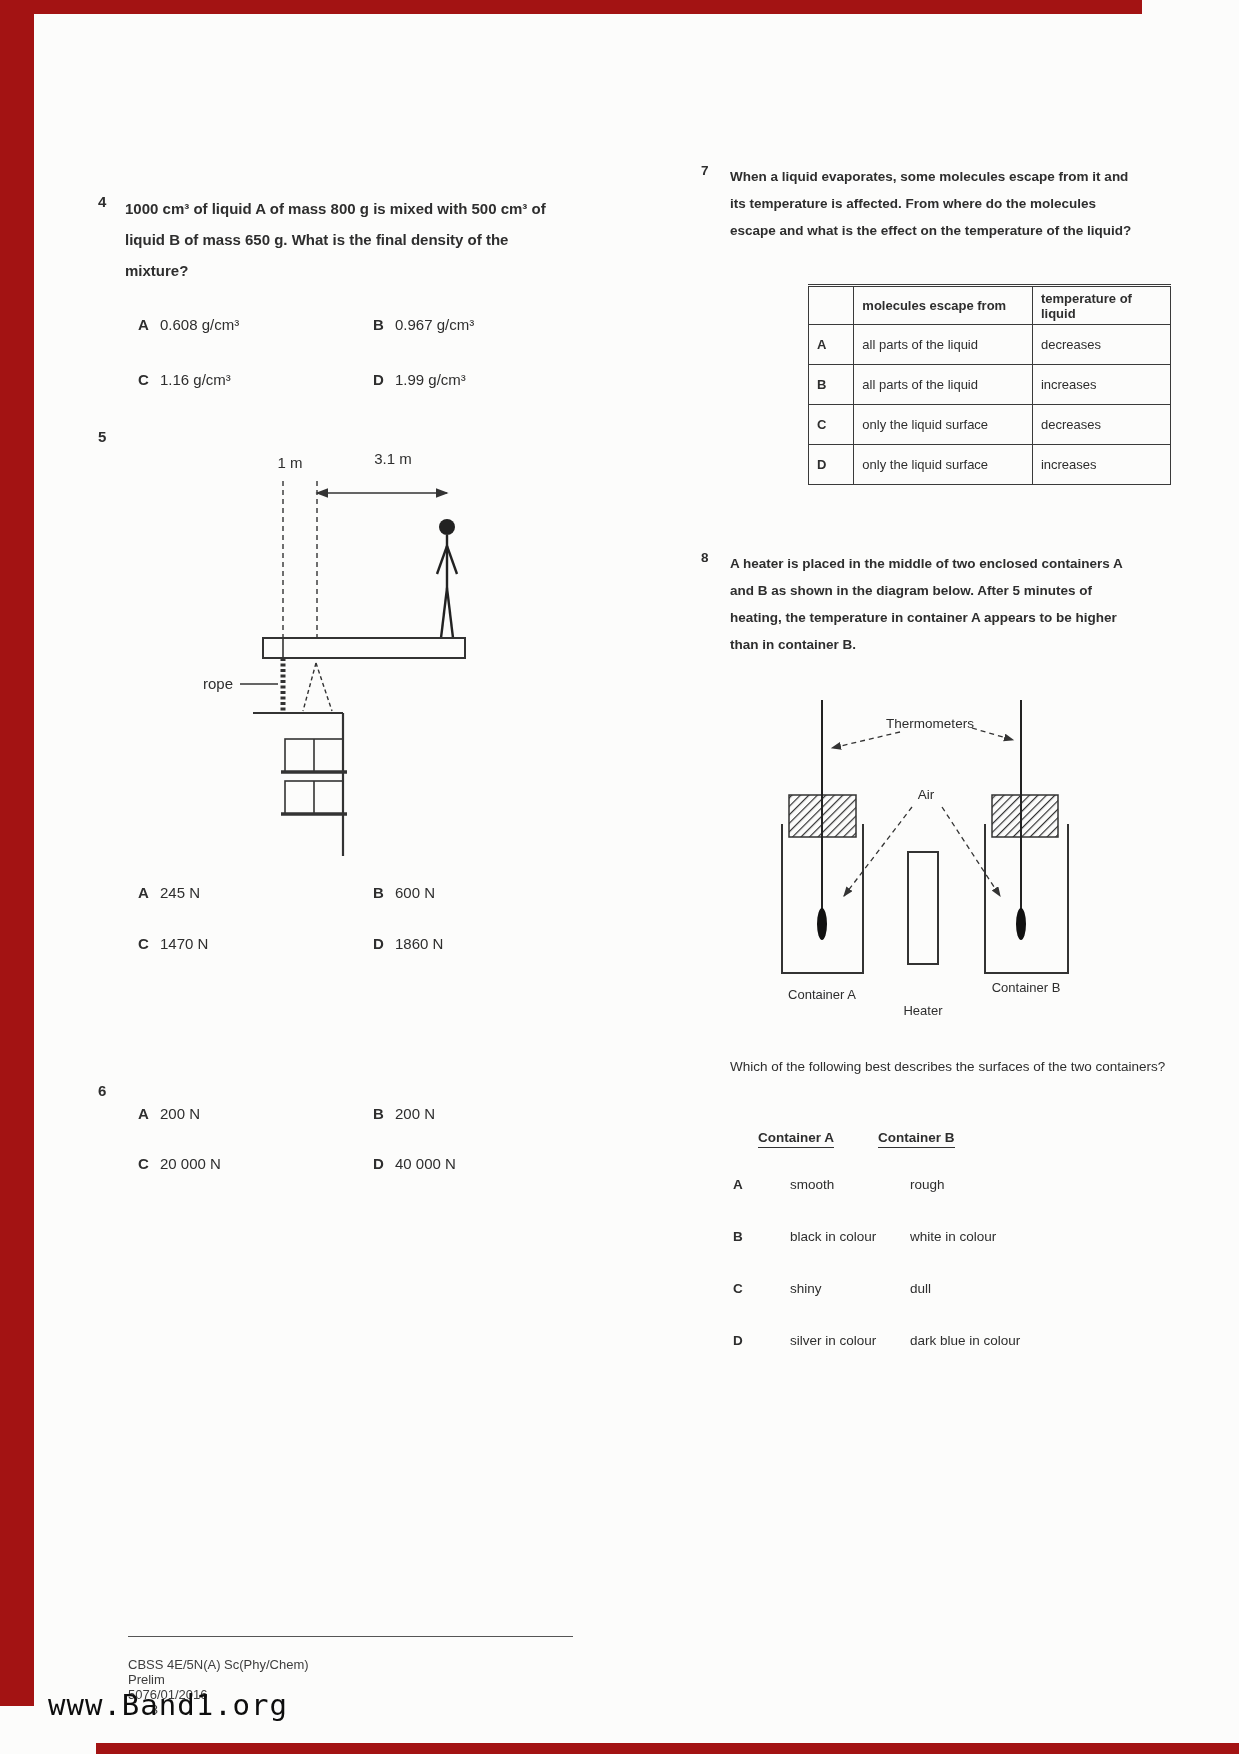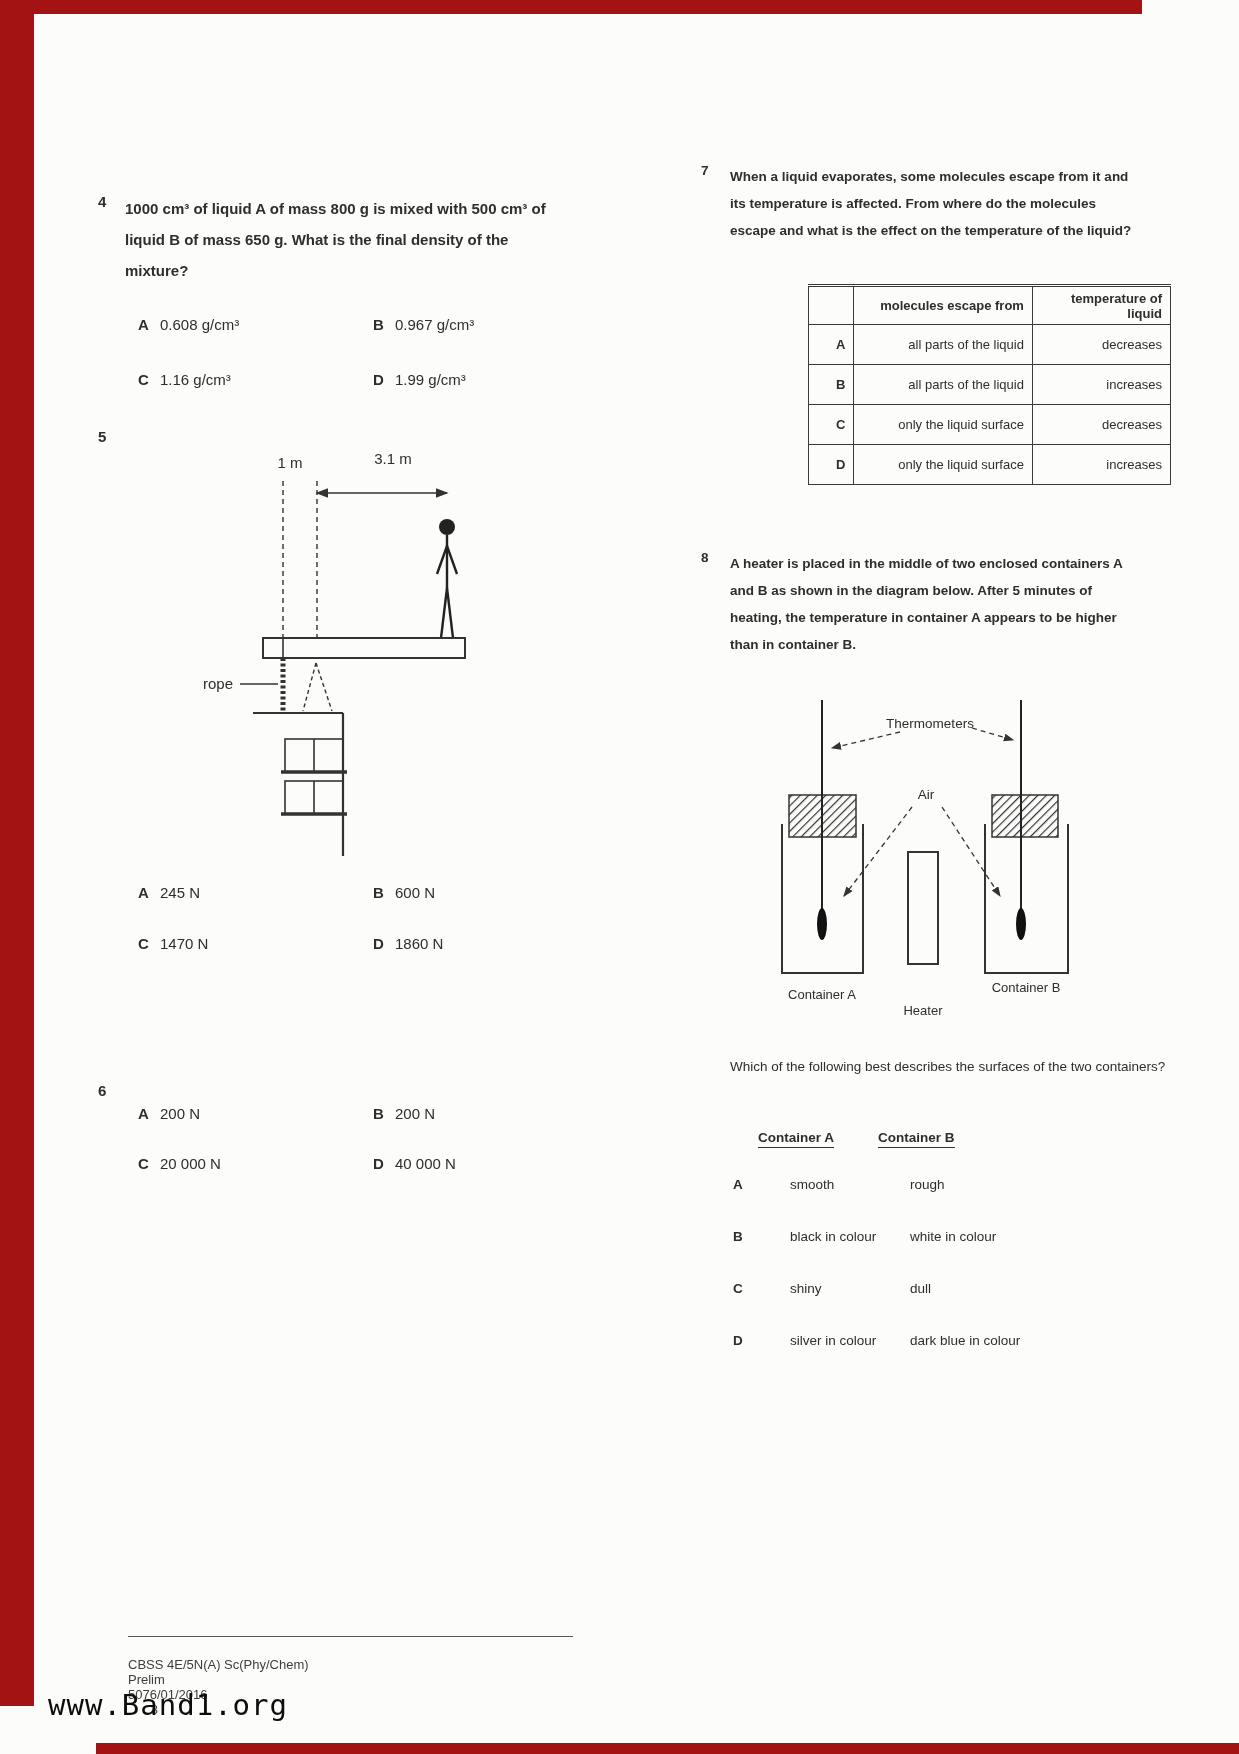--- a/index.html
+++ b/index.html
@@ -44,21 +44,21 @@
   svg text { font-family:"Liberation Sans", sans-serif; fill:#2e2e2e; }
 
   
   .col-right .qblock { left:86px; width:470px; font-size:13.5px; }
   .col-right .qnum  { width:29px; font-size:13.5px; }
   .col-right .qtext { line-height:27px; width:412px; }
   .q7 { top:163px; } .q8 { top:550px; }
 
   table.mcq {
     border-collapse:collapse; margin:40px 0 0 78px;
-    font-size:13px; text-align:right;
+    font-size:13px; text-align:left;
     border-top:3px double #3a3a3a;
   }
   table.mcq th, table.mcq td { border:1.2px solid #3a3a3a; padding:0 8px; }
   table.mcq th { font-weight:700; height:37px; }
   table.mcq td { height:39px; }
   .mcq .c-letter-cell { width:30px; font-weight:700; }
   .mcq .c-from { width:170px; }
   .mcq .c-temp { width:125px; }
 
   .q8-svg { display:block; margin:24px 0 0 30px; }

